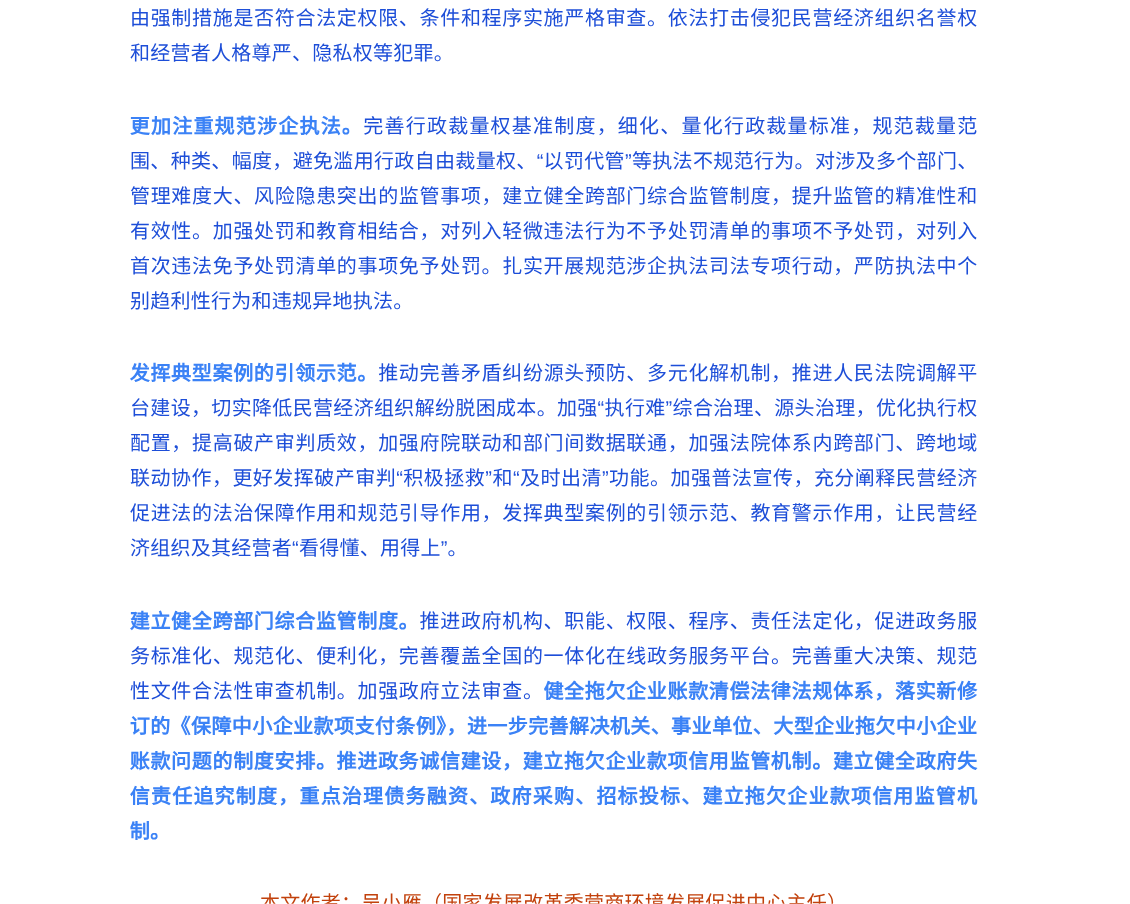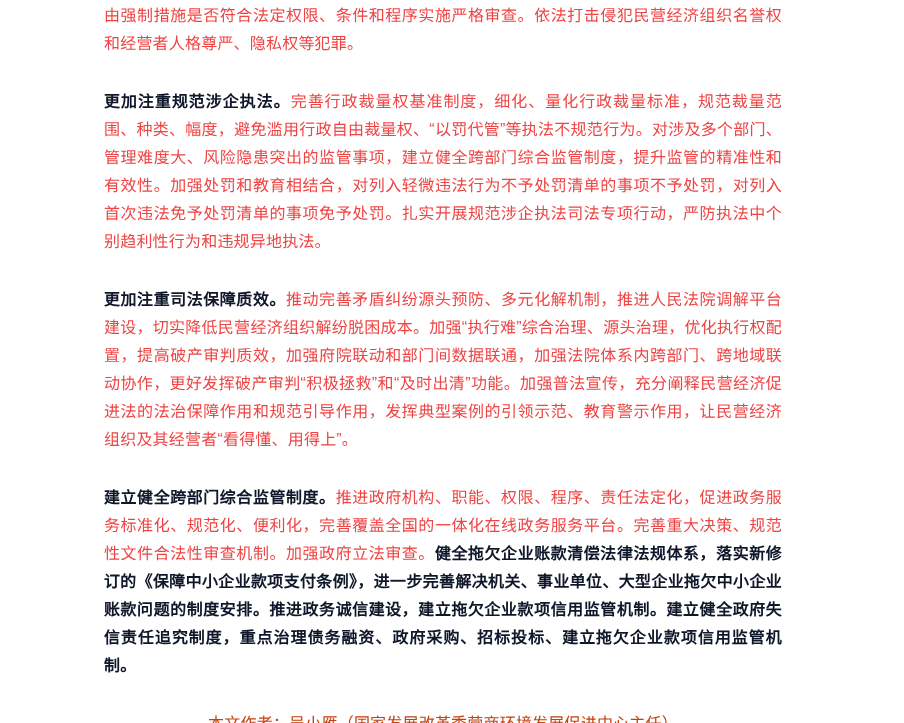--- a/index.html
+++ b/index.html
@@ -25,41 +25,41 @@
     font-size: 16px;
     line-height: 28px;
     color: #333333;
     text-align: justify;
     letter-spacing: 0.2px;
   }
   .article p.para {
     margin: 0 0 30px 0;
   }
   .seg-normal {
-    color: #ef4444;
+    color: #1d4ed8;
     font-weight: 400;
   }
   .seg-accent {
-    color: #0f172a;
+    color: #3b82f6;
     font-weight: 700;
   }
   .author {
     margin: 16px 0 0 0;
     text-align: center;
     color: #c2410c;
     font-weight: 400;
   }
 </style>
 </head>
 <body>
 
 <div class="page">
   <div class="article">
 
     <p class="para"><span class="seg-normal">由强制措施是否符合法定权限、条件和程序实施严格审查。依法打击侵犯民营经济组织名誉权和经营者人格尊严、隐私权等犯罪。</span></p>
       <p class="para"><span class="seg-accent">更加注重规范涉企执法。</span><span class="seg-normal">完善行政裁量权基准制度，细化、量化行政裁量标准，规范裁量范围、种类、幅度，避免滥用行政自由裁量权、“以罚代管”等执法不规范行为。对涉及多个部门、管理难度大、风险隐患突出的监管事项，建立健全跨部门综合监管制度，提升监管的精准性和有效性。加强处罚和教育相结合，对列入轻微违法行为不予处罚清单的事项不予处罚，对列入首次违法免予处罚清单的事项免予处罚。扎实开展规范涉企执法司法专项行动，严防执法中个别趋利性行为和违规异地执法。</span></p>
-      <p class="para"><span class="seg-accent">更加注重司法保障质效。</span><span class="seg-normal">推动完善矛盾纠纷源头预防、多元化解机制，推进人民法院调解平台建设，切实降低民营经济组织解纷脱困成本。加强“执行难”综合治理、源头治理，优化执行权配置，提高破产审判质效，加强府院联动和部门间数据联通，加强法院体系内跨部门、跨地域联动协作，更好发挥破产审判“积极拯救”和“及时出清”功能。加强普法宣传，充分阐释民营经济促进法的法治保障作用和规范引导作用，发挥典型案例的引领示范、教育警示作用，让民营经济组织及其经营者“看得懂、用得上”。</span></p>
+      <p class="para"><span class="seg-accent">发挥典型案例的引领示范。</span><span class="seg-normal">推动完善矛盾纠纷源头预防、多元化解机制，推进人民法院调解平台建设，切实降低民营经济组织解纷脱困成本。加强“执行难”综合治理、源头治理，优化执行权配置，提高破产审判质效，加强府院联动和部门间数据联通，加强法院体系内跨部门、跨地域联动协作，更好发挥破产审判“积极拯救”和“及时出清”功能。加强普法宣传，充分阐释民营经济促进法的法治保障作用和规范引导作用，发挥典型案例的引领示范、教育警示作用，让民营经济组织及其经营者“看得懂、用得上”。</span></p>
       <p class="para"><span class="seg-accent">建立健全跨部门综合监管制度。</span><span class="seg-normal">推进政府机构、职能、权限、程序、责任法定化，促进政务服务标准化、规范化、便利化，完善覆盖全国的一体化在线政务服务平台。完善重大决策、规范性文件合法性审查机制。加强政府立法审查。</span><span class="seg-accent">健全拖欠企业账款清偿法律法规体系，落实新修订的《保障中小企业款项支付条例》，进一步完善解决机关、事业单位、大型企业拖欠中小企业账款问题的制度安排。推进政务诚信建设，建立拖欠企业款项信用监管机制。建立健全政府失信责任追究制度，重点治理债务融资、政府采购、招标投标、建立拖欠企业款项信用监管机制。</span></p>
       <p class="author">
       <span>本文作者：吴小雁（国家发展改革委营商环境发展促进中心主任）</span>
     </p>
   </div>
 </div>
 
 </body></html>

